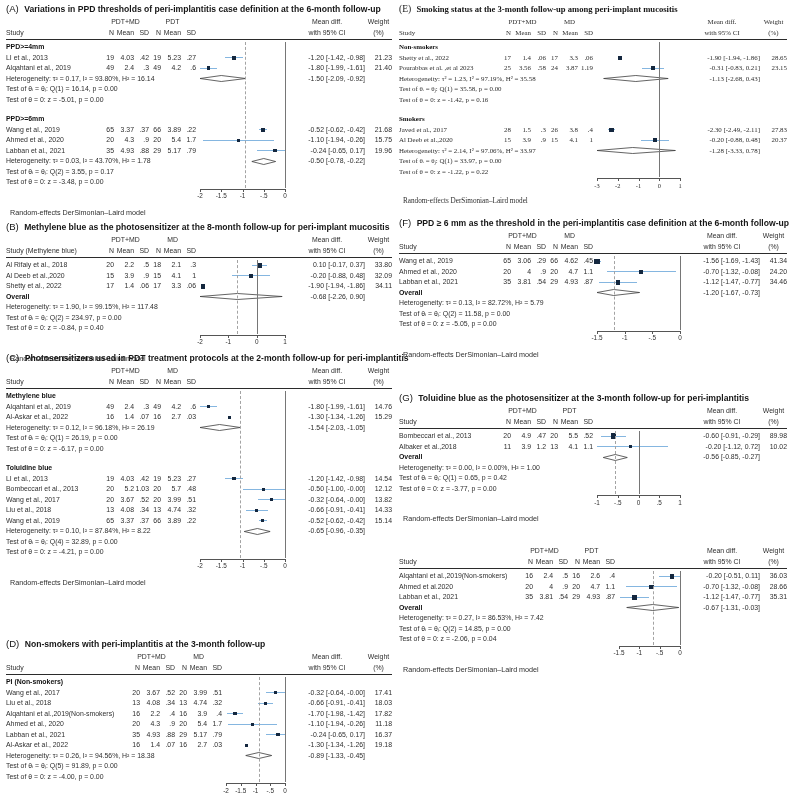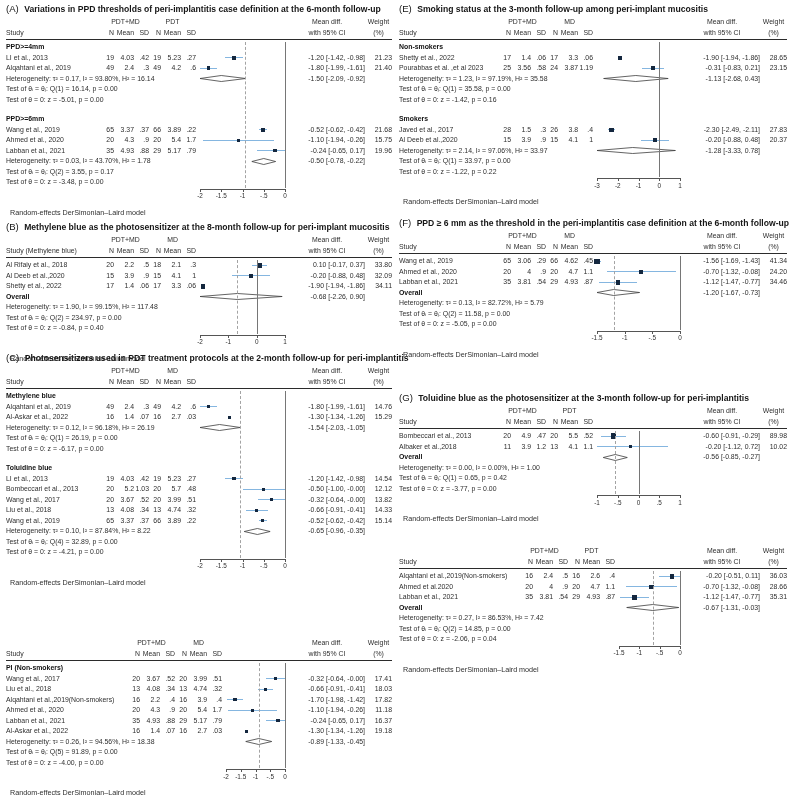--- a/index.html
+++ b/index.html
@@ -475,20 +475,21 @@
         <div class="tick" style="left: 42.5px;"></div>
         <div class="ticklab" style="left: 42.5px;">-1</div>
         <div class="tick" style="left: 63.75px;"></div>
         <div class="ticklab" style="left: 63.75px;">-.5</div>
         <div class="tick" style="left: 85px;"></div>
         <div class="ticklab" style="left: 85px;">0</div>
       </div>
       <div class="pfooter">Random-effects DerSimonian–Laird model</div>
     </div>
     <div class="panel" style="left: 6px; top: 638px; width: 386px;">
+      <div class="ptitle"><span class="plabel">(D)</span><span> Non-smokers with peri-implantitis at the 3-month follow-up</span></div>
       <div class="hdr">
         <div class="cell " style="width: 122px;"></div>
         <div class="cell ctr" style="width: 47px;">PDT+MD</div>
         <div class="cell ctr" style="width: 47px;">MD</div>
         <div class="cell " style="width: 59px; margin: 0px 4px;"></div>
         <div class="cell ctr" style="width: 76px;">Mean diff.</div>
         <div class="cell ctr" style="width: 27px;">Weight</div>
       </div>
       <div class="hdr">
         <div class="cell " style="width: 122px;">Study</div>
@@ -624,21 +625,21 @@
         <div class="ticklab" style="left: 14.75px;">-1.5</div>
         <div class="tick" style="left: 29.5px;"></div>
         <div class="ticklab" style="left: 29.5px;">-1</div>
         <div class="tick" style="left: 44.25px;"></div>
         <div class="ticklab" style="left: 44.25px;">-.5</div>
         <div class="tick" style="left: 59px;"></div>
         <div class="ticklab" style="left: 59px;">0</div>
       </div>
       <div class="pfooter">Random-effects DerSimonian–Laird model</div>
     </div>
-    <div class="panel" style="left: 399px; top: 3px; width: 388px;">
+    <div class="panel" style="left: 399px; top: 3px; width: 388px; font-family: Liberation Serif, serif;">
       <div class="ptitle"><span class="plabel">(E)</span><span> Smoking status at the 3-month follow-up among peri-implant mucositis</span></div>
       <div class="hdr">
         <div class="cell " style="width: 100px;"></div>
         <div class="cell ctr" style="width: 47px;">PDT+MD</div>
         <div class="cell ctr" style="width: 47px;">MD</div>
         <div class="cell " style="width: 83px; margin: 0px 4px;"></div>
         <div class="cell ctr" style="width: 76px;">Mean diff.</div>
         <div class="cell ctr" style="width: 27px;">Weight</div>
       </div>
       <div class="hdr">

